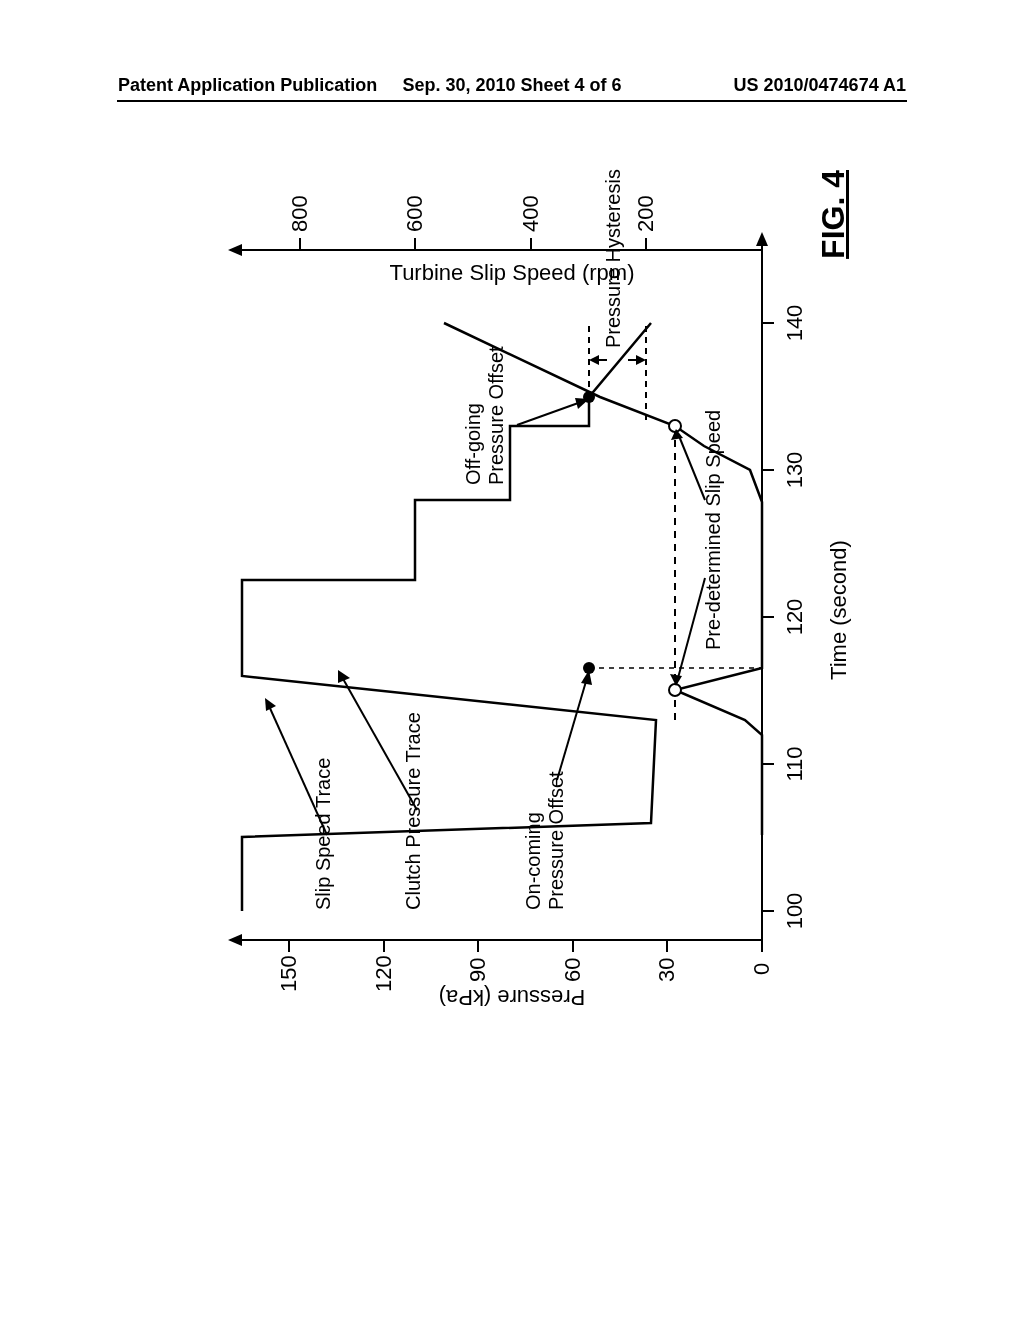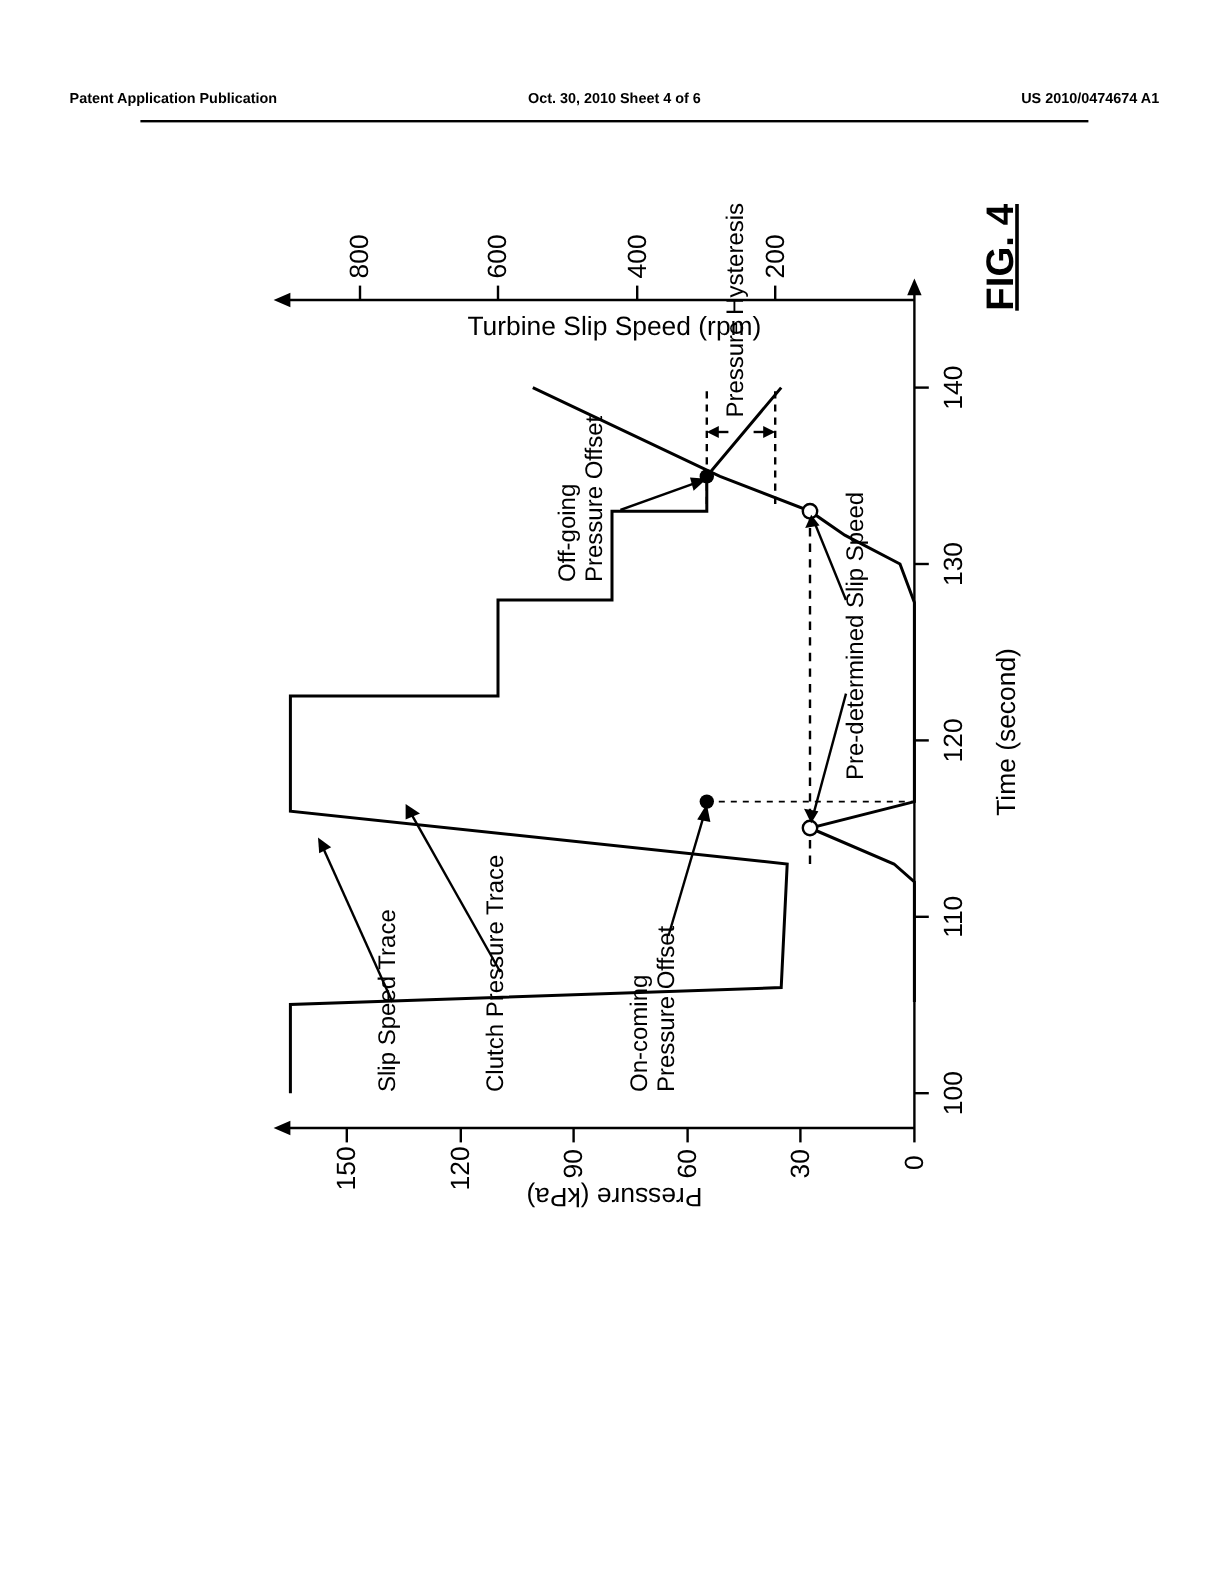--- a/index.html
+++ b/index.html
@@ -10,23 +10,23 @@
       font-family: Arial, sans-serif;
       position: relative;
     }
     .header {
       position: absolute;
       top: 75px;
       left: 0;
       width: 100%;
       display: flex;
       justify-content: space-between;
-      padding: 0 58px;
+      padding: 0 118px;
       font-weight: bold;
-      font-size: 12px;
+      font-size: 18px;
     }
     .header-left { }
     .header-center { position: absolute; left: 50%; transform: translateX(-50%); }
     .header-right { }
     .header-line { position: absolute; top: 100px; left: 117px; width: 790px; height: 2px; background: #000; }
     
     
     .chart-container {
       position: absolute;
       top: 610px;
@@ -93,21 +93,21 @@
       text-decoration: underline;
       bottom: 10px;
       right: 10px;
     }
   </style>
 </head>
 <body>
 
 <div class="header">
   <span class="header-left">Patent Application Publication</span>
-  <span class="header-center">Oct. 30, 2010  Sheet 4 of 6</span>
+  <span class="header-center">Sep. 30, 2010  Sheet 4 of 6</span>
   <span class="header-right">US 2010/0474674 A1</span>
 </div>
 <div class="header-line"></div>
 
 <div class="chart-container">
 
   
   <svg class="chart-svg" viewBox="0 0 900 700">
 
     <line x1="120" y1="75" x2="120" y2="600" stroke="#000" stroke-width="2"></line>

